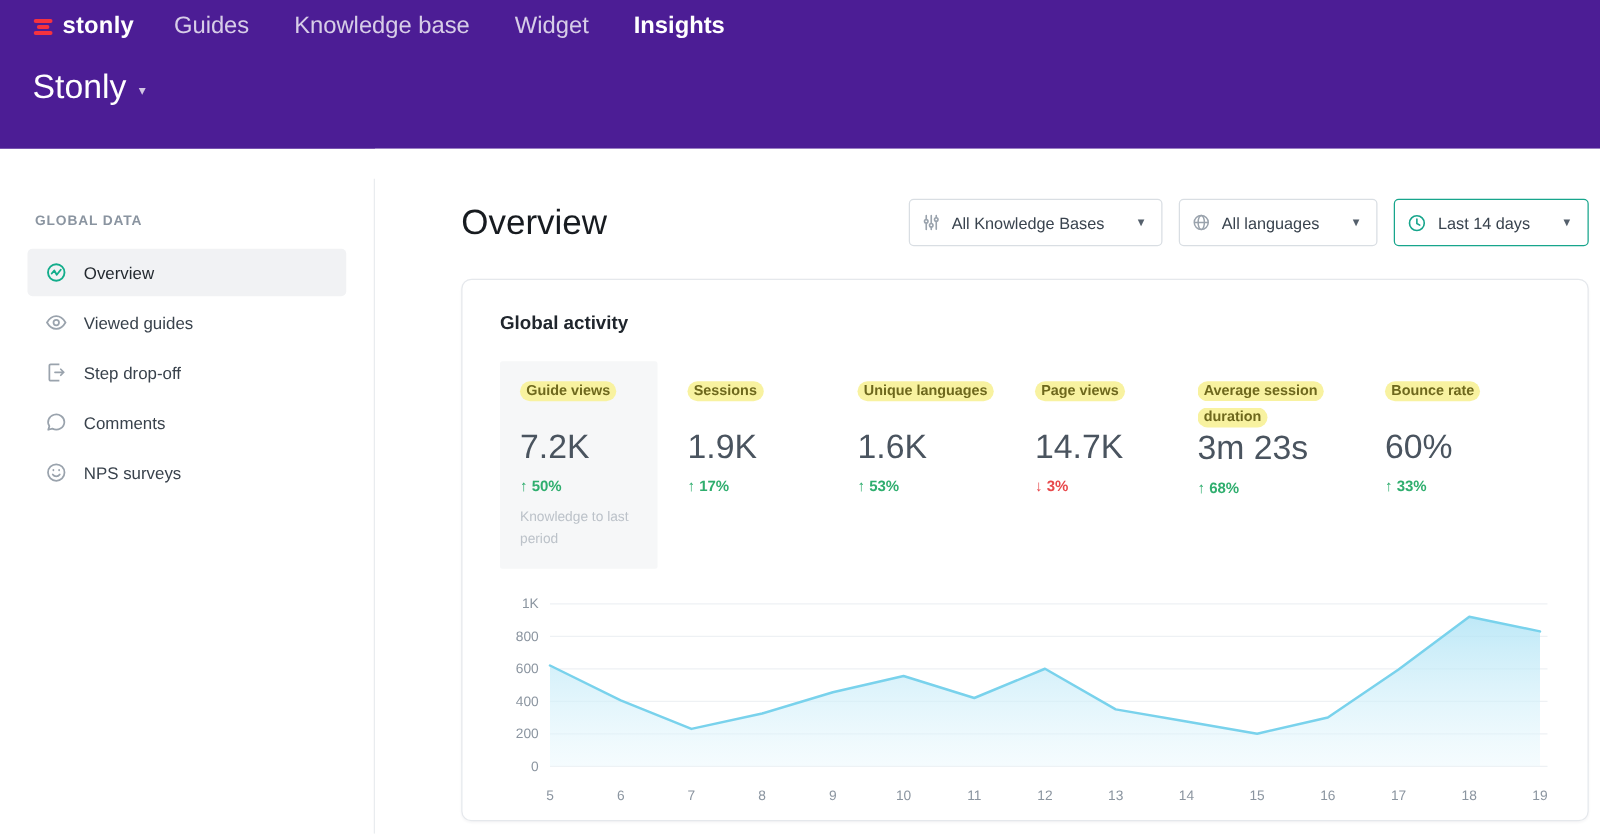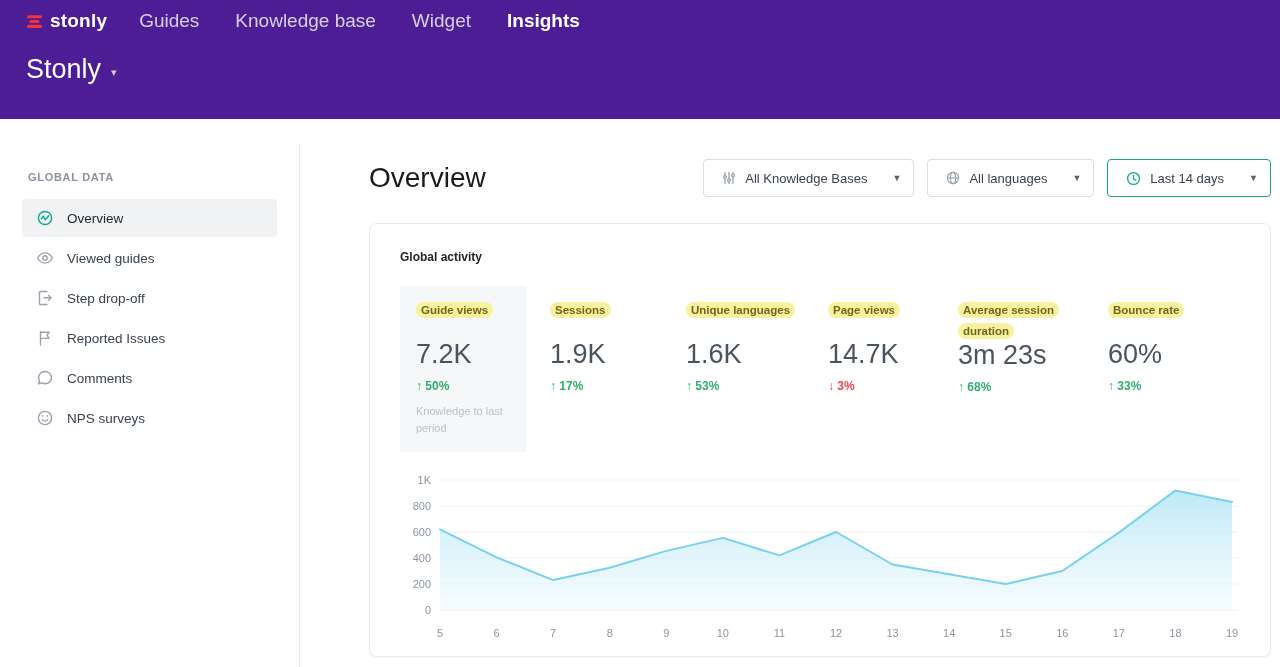--- a/index.html
+++ b/index.html
@@ -26,30 +26,30 @@
   .side-item { display:flex; align-items:center; gap:13px; margin:0 22px 2px; padding:10px 14px;
     border-radius:4px; font-size:13.5px; color:#39424c; cursor:pointer; }
   .side-item.active { background:#f1f2f4; color:#23292f; }
   .side-item svg { color:#9aa3ad; flex:none; }
   .side-item.active svg { color:#13ad8b; }
 
   .main { flex:1; padding:40px 10px 0 69px; background:#fff; }
   .main-header { display:flex; align-items:center; justify-content:space-between; }
   .page-title { font-size:28px; font-weight:500; color:#171b20; }
   .filters { display:flex; gap:13px; }
-  .filter-btn { display:flex; align-items:center; gap:9px; height:38px; padding:0 12px 0 18px;
+  .filter-btn { display:flex; align-items:center; gap:9px; height:38px; padding:0 12px 0 10px;
     border:1px solid #d9dee3; border-radius:4px; background:#fff; font-size:13px; color:#39434e; cursor:pointer; }
   .filter-btn.accent { border-color:#17a58c; }
   .filter-btn .caret { margin-left:16px; font-size:9px; color:#55606c; }
   .filter-btn svg { flex:none; }
 
   
   .card { margin-top:26px; height:434px; border:1px solid #e5e8ec; border-radius:8px;
     background:#fff; padding:26px 30px; box-shadow:0 1px 2px rgba(20,30,40,.04); overflow:hidden; }
-  .card-title { font-size:12px; font-weight:700; color:#20262d; }
+  .card-title { font-size:15px; font-weight:700; color:#20262d; }
 
   .metrics { display:flex; gap:24px; margin-top:22px; align-items:flex-start; }
   .metric { padding-top:14px; flex:none; cursor:pointer; }
   .m0 { width:126px; } .m1 { width:112px; } .m2 { width:118px; }
   .m3 { width:106px; } .m4 { width:126px; } .m5 { width:96px; }
   .metric.selected { background:#f6f7f8; padding:14px 16px 16px; border-radius:2px; }
   .label-wrap { min-height:40px; }
   .hl { display:inline; background:#f8f2a0; color:#6e681d; font-size:11.5px; font-weight:600;
     padding:2px 5px; border-radius:8px; line-height:1.7;
     -webkit-box-decoration-break:clone; box-decoration-break:clone; }
@@ -116,27 +116,20 @@
     </div>
 
     <div class="side-item">
       <svg width="18" height="18" viewBox="0 0 18 18" fill="none" stroke="currentColor" stroke-width="1.4">
         <path d="M11.5,15.5 h-7 a1,1 0 0 1 -1,-1 v-11 a1,1 0 0 1 1,-1 h7"></path>
         <path d="M8,8.8 h7 M12.6,6.4 L15,8.8 L12.6,11.2" stroke-linecap="round" stroke-linejoin="round"></path>
       </svg>
       <span>Step drop-off</span>
     </div>
 
-    <div class="side-item">
-      <svg width="18" height="18" viewBox="0 0 18 18" fill="none" stroke="currentColor" stroke-width="1.4">
-        <path d="M4.5,16 V2.5" stroke-linecap="round"></path>
-        <path d="M4.5,3.2 h8.6 l-2.1,3.1 2.1,3.1 h-8.6" stroke-linejoin="round"></path>
-      </svg>
-      <span>Reported Issues</span>
-    </div>
 
     <div class="side-item">
       <svg width="18" height="18" viewBox="0 0 18 18" fill="none" stroke="currentColor" stroke-width="1.4">
         <path d="M15.5,8.6 a6.5,6.1 0 0 1 -9.6,5.3 L2.6,14.8 l0.9,-2.9 a6.5,6.1 0 1 1 12,-3.3 Z" stroke-linejoin="round"></path>
       </svg>
       <span>Comments</span>
     </div>
 
     <div class="side-item">
       <svg width="18" height="18" viewBox="0 0 18 18" fill="none" stroke="currentColor" stroke-width="1.4">

